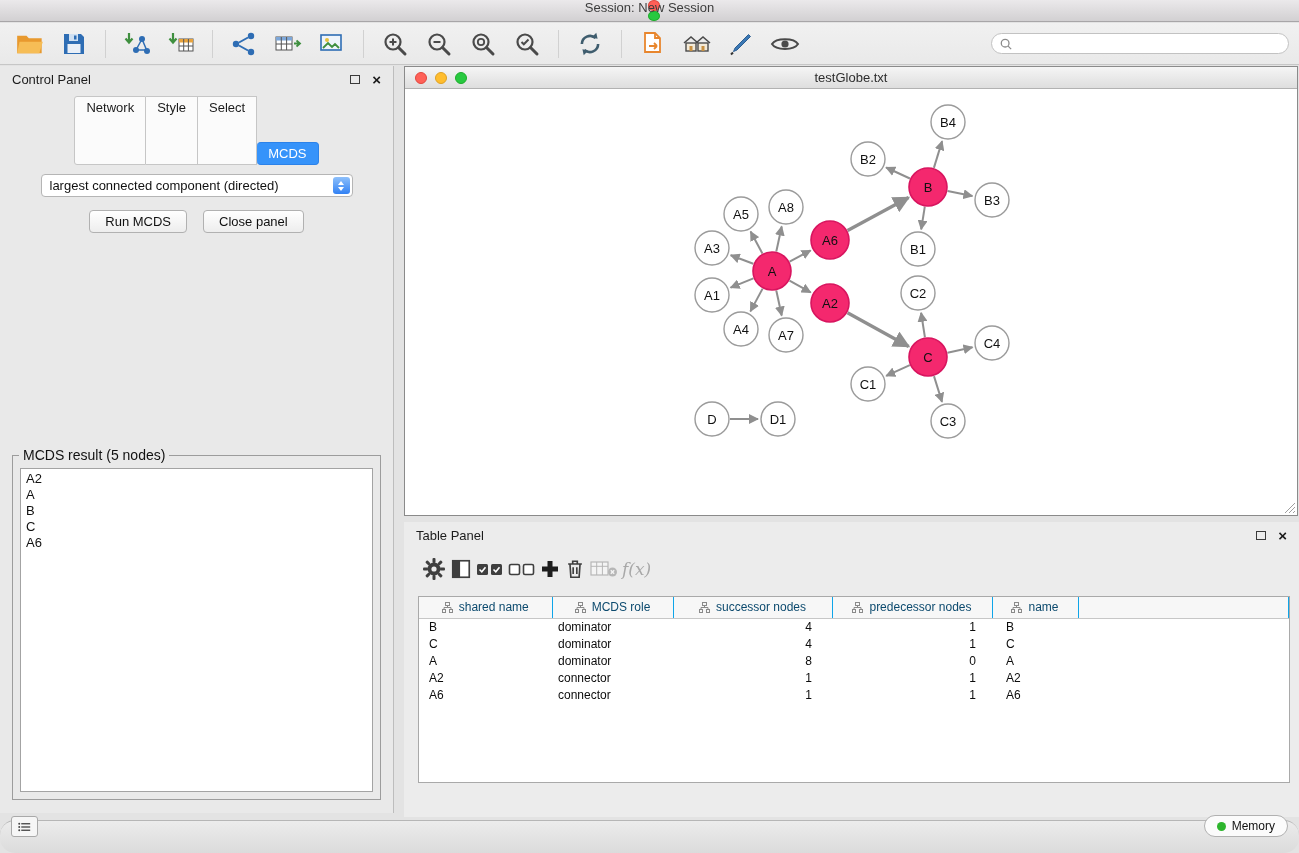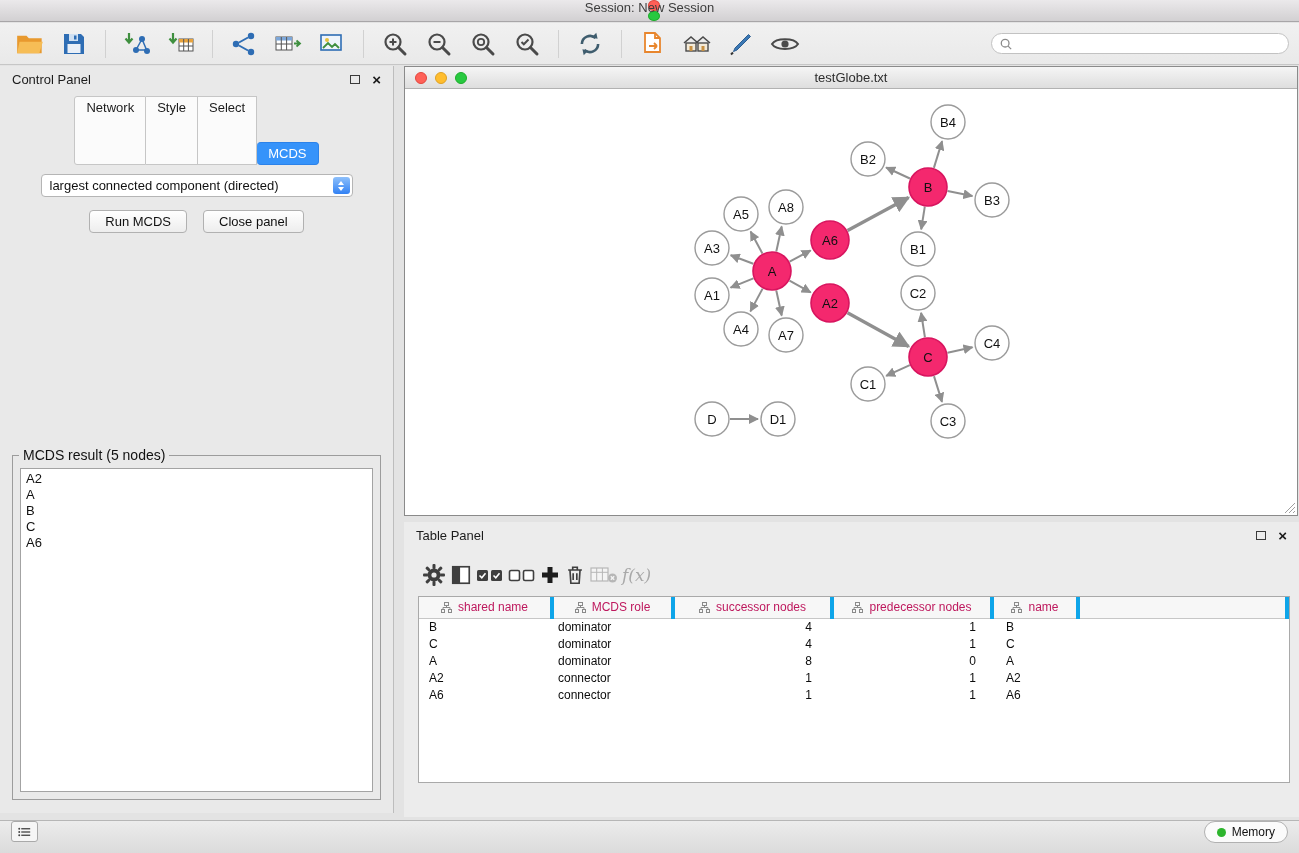--- a/index.html
+++ b/index.html
@@ -62,43 +62,43 @@
   .nw-title { position:absolute; left:0; right:0; text-align:center; font-size:13px; color:#2e2e2e; }
   .nw-lights { display:flex; gap:8px; margin-left:10px; z-index:1; }
   .nwl { width:12px; height:12px; border-radius:50%; }
   .nwl.red { background:#ff6158; border:1px solid #e2463d; }
   .nwl.yellow { background:#ffbd2e; border:1px solid #dfa123; }
   .nwl.green { background:#28c940; border:1px solid #1dad2b; }
   #graph-svg { position:absolute; left:0; top:22px; }
   .grip { position:absolute; right:1px; bottom:1px; }
   
   .table-panel { position:absolute; left:404px; top:522px; width:895px; height:295px; background:#ececec; }
-  .tp-toolbar { display:flex; align-items:center; gap:4px; padding-left:18px; height:34px; margin-top:10px; }
+  .tp-toolbar { display:flex; align-items:center; gap:4px; padding-left:18px; height:34px; margin-top:4px; }
   .tp-btn { display:flex; align-items:center; justify-content:center; background:none; border:none; padding:0; }
   .fx-label { font-family:"DejaVu Serif", serif; font-style:italic; font-size:17px; color:#a8a8a8; }
   .table-wrap { position:absolute; left:14px; right:9px; top:74px; bottom:34px; background:#fff;
     border:1px solid #a9a9a9; overflow:hidden; }
   table { border-collapse:collapse; width:100%; table-layout:fixed; font-size:12px; }
-  th { height:21px; background:#f7f7f7; border-right:4px solid #0ea5e9; border-bottom:1px solid #c7c7c7;
-    font-weight:normal; color:#be185d; }
+  th { height:21px; background:#f7f7f7; border-right:1px solid #0ea5e9; border-bottom:1px solid #c7c7c7;
+    font-weight:normal; color:#0c4a6e; }
   .th-inner { display:flex; align-items:center; justify-content:center; gap:6px; }
   td { height:17px; padding:0 6px; color:#0c0c0c; white-space:nowrap; overflow:hidden; }
   td.c-name { padding-left:10px; }
   td.c-num { text-align:right; padding-right:20px; }
   td.c-num2 { text-align:right; padding-right:16px; }
   td.c-last { padding-left:14px; }
   .tp-tabs { position:absolute; left:50%; bottom:7px; transform:translateX(-50%); display:flex; }
   .tp-tab { font-size:12.5px; padding:3px 12px; background:#fcfcfc; border:1px solid #bdbdbd; border-left:none; color:#111; }
   .tp-tab:first-child { border-left:1px solid #bdbdbd; border-radius:3px 0 0 3px; }
   .tp-tab:last-child { border-radius:0 3px 3px 0; }
   .tp-tab.active { background:#3693fa; border-color:#2c82e9; color:#fff; }
   
   .statusbar { position:absolute; left:0; right:0; bottom:0; height:33px;
     background:linear-gradient(#ececec,#dbdbdb); border-top:1px solid #b6b6b6;
-    display:flex; align-items:flex-start; padding:0 11px; }
+    display:flex; align-items:flex-end; padding:16px 11px;border-radius:15px; }
   .list-btn { width:27px; height:21px; background:#f6f6f6; border:1px solid #a9a9a9; border-radius:3px;
     display:flex; align-items:center; justify-content:center; }
   .memory-btn { margin-left:auto; height:22px; padding:0 12px; background:#fbfbfb; border:1px solid #b1b1b1;
     border-radius:11px; display:flex; align-items:center; gap:6px; font-size:12px; color:#111; }
   .mem-dot { width:9px; height:9px; border-radius:50%; background:#2db52d; }
 </style>
 </head>
 <body>
 
 <div class="titlebar">

